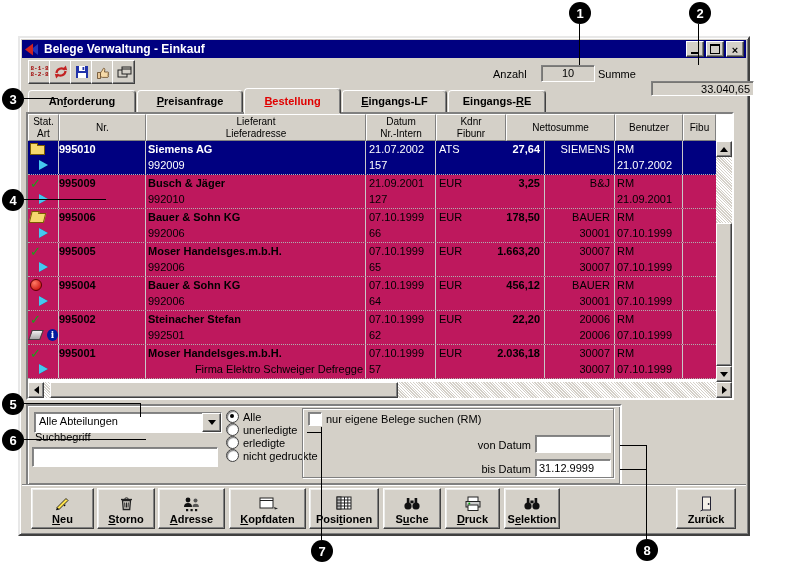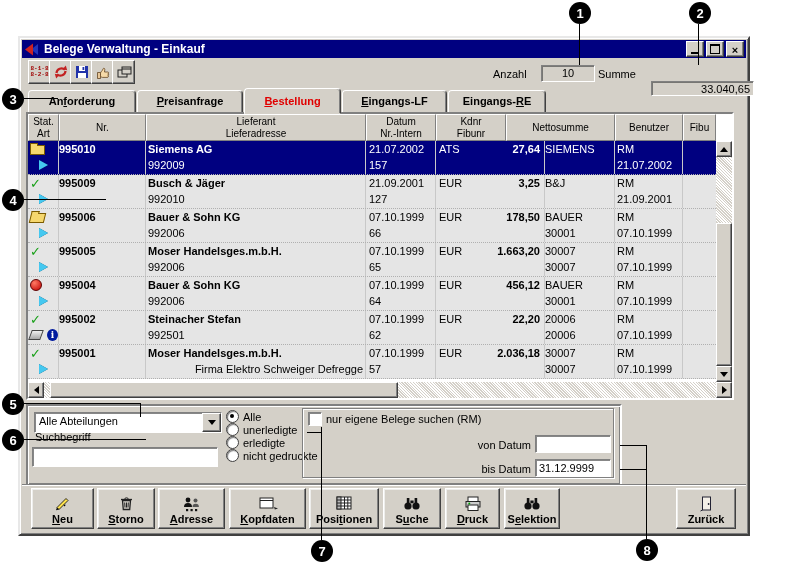--- a/index.html
+++ b/index.html
@@ -33,36 +33,36 @@
        font-weight:bold;font-size:11px;text-align:center;line-height:21px;color:#000;cursor:default;}
   .tab.active{top:50px;height:24px;color:#e00000;z-index:2;line-height:24px;}
   
   .tframe{position:absolute;left:6px;top:74px;width:704px;height:284px;border:2px solid;
        border-color:#808080 #fff #fff #808080;background:#fff;}
   .thead{position:absolute;left:0;top:0;height:27px;display:flex;}
   .th{background:#d4d0c8;border:1px solid;border-color:#fff #808080 #808080 #fff;
       font-size:10px;text-align:center;display:flex;flex-direction:column;justify-content:center;
       line-height:12px;box-sizing:border-box;}
   .rows{position:absolute;left:0;top:27px;width:688px;}
-  .trow{height:33px;display:flex;border-bottom:1px dotted #b0b0b0;background:#e5e5e5;font-size:11px;}
+  .trow{height:33px;display:flex;border-bottom:1px dotted #b0b0b0;background:#be185d;font-size:11px;}
   .trow.sel{background:#000080;}
   .trow.sel .l1,.trow.sel .l2,.trow.sel span{color:#fff;}
   .c{border-right:1px solid #c8c8c8;overflow:hidden;box-sizing:border-box;}
   .l1{height:17px;line-height:17px;white-space:nowrap;}
   .l2{height:16px;line-height:15px;white-space:nowrap;}
   .b{font-weight:bold;}
   .c.stat{width:31px;}  .c.nr{width:87px;}  .c.sup{width:220px;} .c.dat{width:70px;}
   .c.net{width:109px;}  .c.kdnr{width:70px;} .c.usr{width:68px;} .c.fibu{width:33px;border-right:none;}
   .c.nr .l1{text-align:left;padding-right:4px;font-weight:bold;}
   .c.sup .l1{padding-left:2px;font-weight:bold;}
   .c.sup .l2{padding-left:2px;}
   .c.sup .l2.ra{text-align:right;padding-right:2px;}
   .c.dat .l1,.c.dat .l2{padding-left:3px;}
   .c.net .l1{display:flex;justify-content:space-between;padding:0 4px 0 3px;}
-  .c.kdnr .l1,.c.kdnr .l2{text-align:left;padding-right:4px;}
+  .c.kdnr .l1,.c.kdnr .l2{text-align:right;padding-right:4px;}
   .c.usr .l1,.c.usr .l2{padding-left:2px;}
   .srow1,.srow2{display:flex;height:16px;align-items:center;padding-left:2px;}
   
   .ric{display:inline-block;}
   .ic-check{color:#18a018;font-weight:bold;font-size:13px;line-height:13px;font-family:"DejaVu Sans",sans-serif;}
   .ic-check::before{content:"\2713";}
   .ic-triangle{width:0;height:0;border-left:9px solid #45c8f0;border-top:5px solid transparent;
        border-bottom:5px solid transparent;margin-left:9px;filter:drop-shadow(0.5px 0.5px 0 #004060);}
   .ic-folder,.ic-folder-open{width:13px;height:8px;background:#f5d76e;border:1px solid #7a5a00;position:relative;margin-top:2px;}
   .ic-folder::before,.ic-folder-open::before{content:"";position:absolute;top:-3px;left:-1px;width:6px;height:2px;

